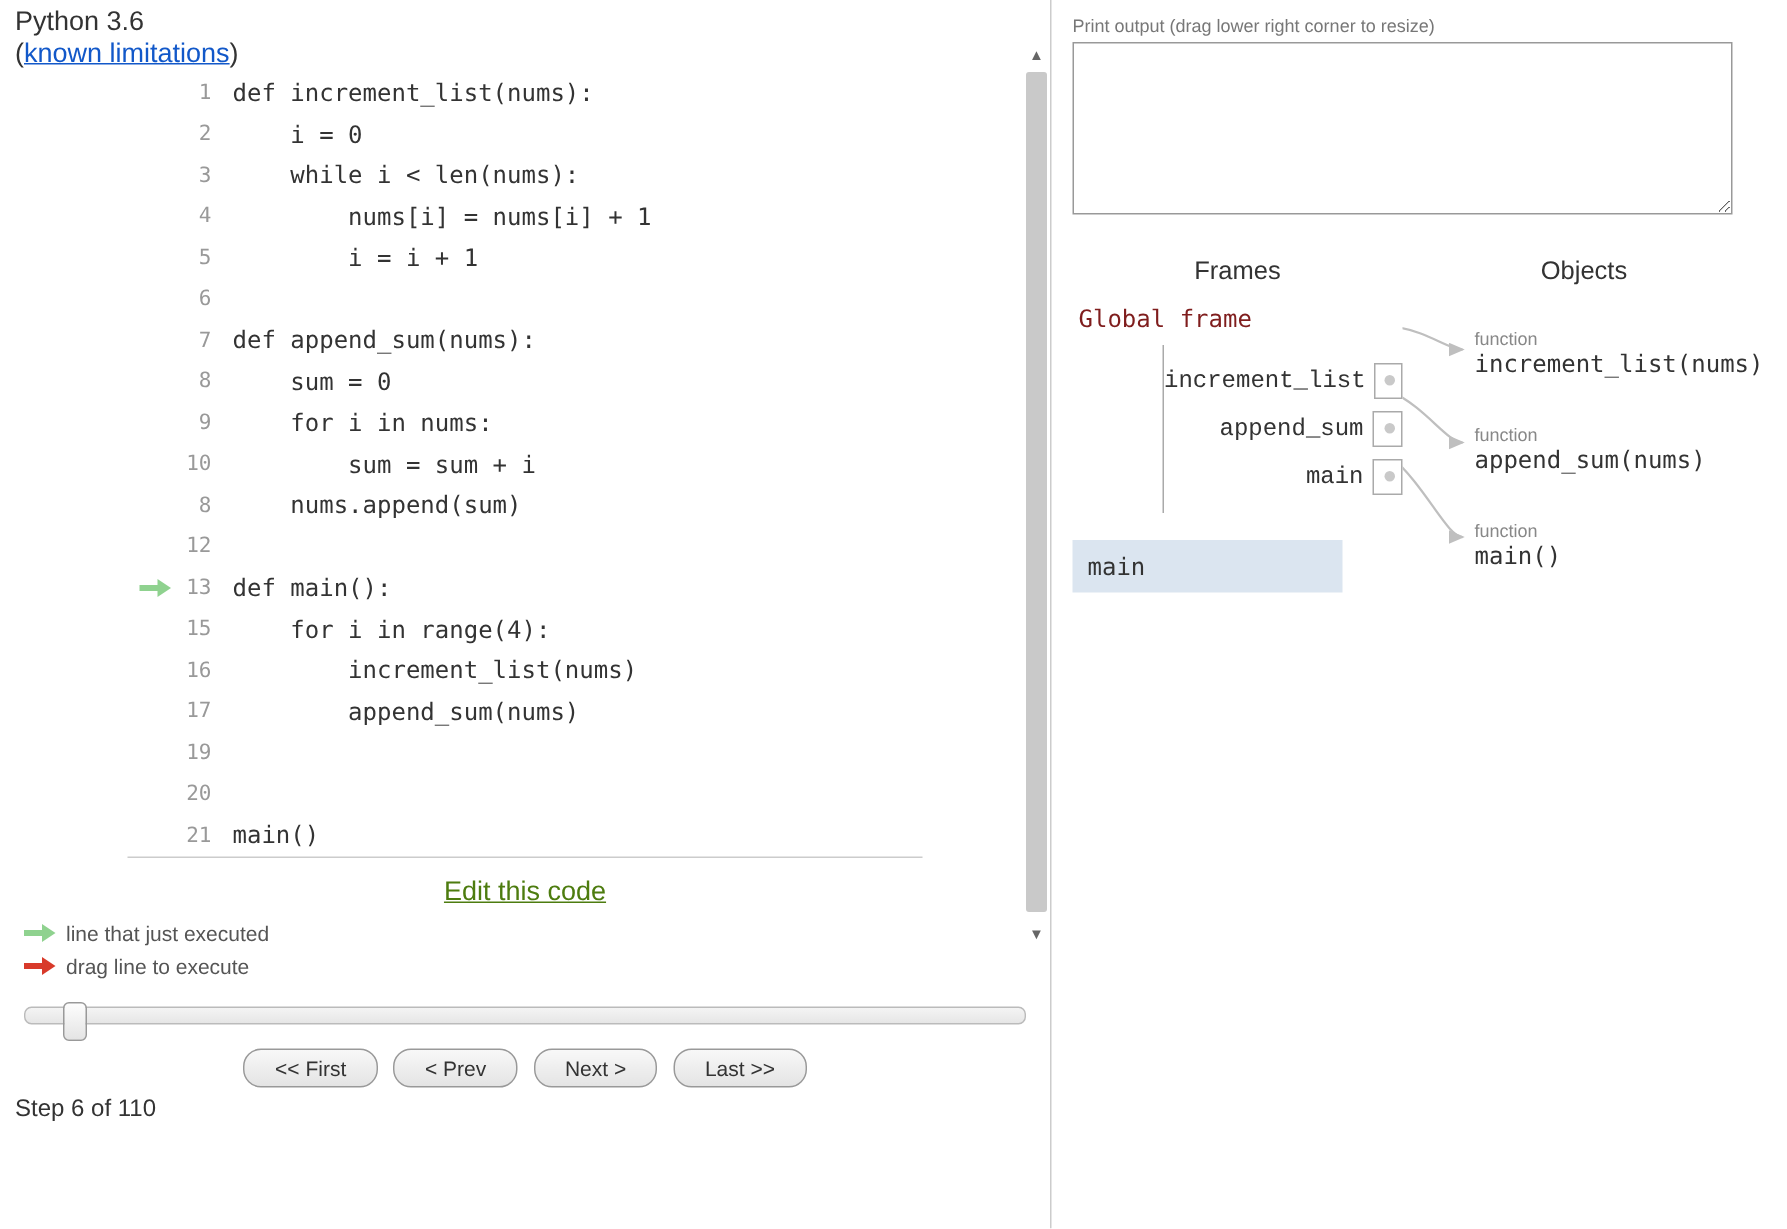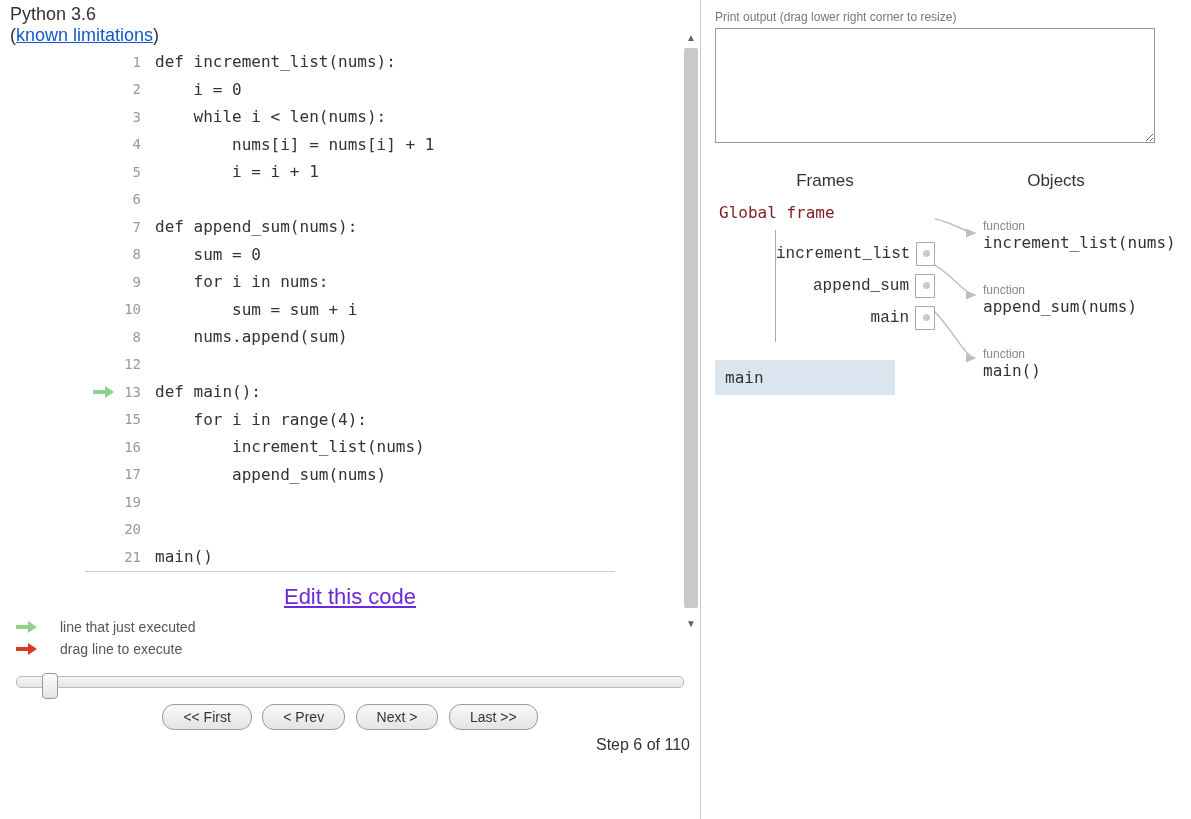--- a/index.html
+++ b/index.html
@@ -13,29 +13,29 @@
   .codebox{position:relative;margin:2px auto 0 auto;width:530px;border-bottom:1px solid #ccc}
   .codeline{display:flex;align-items:center;height:27.5px;font-family:"Andale Mono","Lucida Console",Consolas,monospace;font-size:16px}
   .arrowcol{width:30px;display:flex;justify-content:flex-end;align-items:center}
   .lnum{width:26px;text-align:right;color:#999;font-size:14px;margin-right:14px}
   .codetxt{white-space:pre;color:#333}
   .scrolltrack{position:absolute;top:30px;right:0;width:16px;height:600px;background:rgba(0,0,0,0)}
   .scrollthumb{position:absolute;top:18px;right:2px;width:14px;height:560px;background:#c9c9c9;border-radius:2px}
   .scrollup,.scrolldown{position:absolute;right:4px;width:10px;height:10px;font-size:10px;color:#666}
   .scrollup{top:2px}
   .scrolldown{bottom:2px}
-  .editlink{display:block;text-align:center;margin:12px auto 6px auto;font-size:22px;color:#6d28d9;text-decoration:underline}
+  .editlink{display:block;text-align:center;margin:12px auto 6px auto;font-size:18px;color:#4d7c0f;text-decoration:underline}
   .legend{font-size:14px;color:#555;margin:4px 0 0 6px}
-  .legend .row{display:flex;align-items:center;gap:22px;height:22px}
+  .legend .row{display:flex;align-items:center;gap:6px;height:22px}
   .slider{margin:16px 6px 8px 6px;height:20px;position:relative}
   .slidertrack{height:10px;border:1px solid #bbb;border-radius:5px;background:linear-gradient(#f4f4f4,#e6e6e6);margin-top:4px}
   .sliderhandle{position:absolute;top:-3px;left:26px;width:14px;height:24px;border:1px solid #999;border-radius:4px;background:linear-gradient(#fdfdfd,#e4e4e4)}
   .controls{text-align:center;margin-top:6px}
   .controls button{font-size:14px;padding:4px 20px;margin:0 3px;border:1px solid #999;border-radius:12px;background:linear-gradient(#f8f8f8,#e4e4e4);color:#333;cursor:pointer}
-  .stepline{text-align:right;font-size:16px;margin-top:6px;color:#333}
+  .stepline{text-align:left;font-size:16px;margin-top:6px;color:#333}
   .outlabel{font-size:12px;color:#777;margin-bottom:4px}
   .outbox{width:440px;height:115px;border:1px solid #999;resize:both;overflow:auto;font-family:monospace;font-size:13px;padding:4px;box-sizing:border-box}
   .fohead{display:flex;margin-top:28px;font-size:17px;color:#333}
   .fohead .fcol{width:220px;text-align:center}
   .fohead .ocol{flex:1;text-align:center}
   .frames{display:flex;margin-top:12px}
   .framecol{width:220px}
   .objcol{flex:1;position:relative}
   .globalframe{border-left:1px solid #aaa;margin-left:60px;padding:8px 0 8px 0}
   .gftitle{font-family:monospace;font-size:16px;color:#7f1d1d;margin:0 0 8px -60px}

